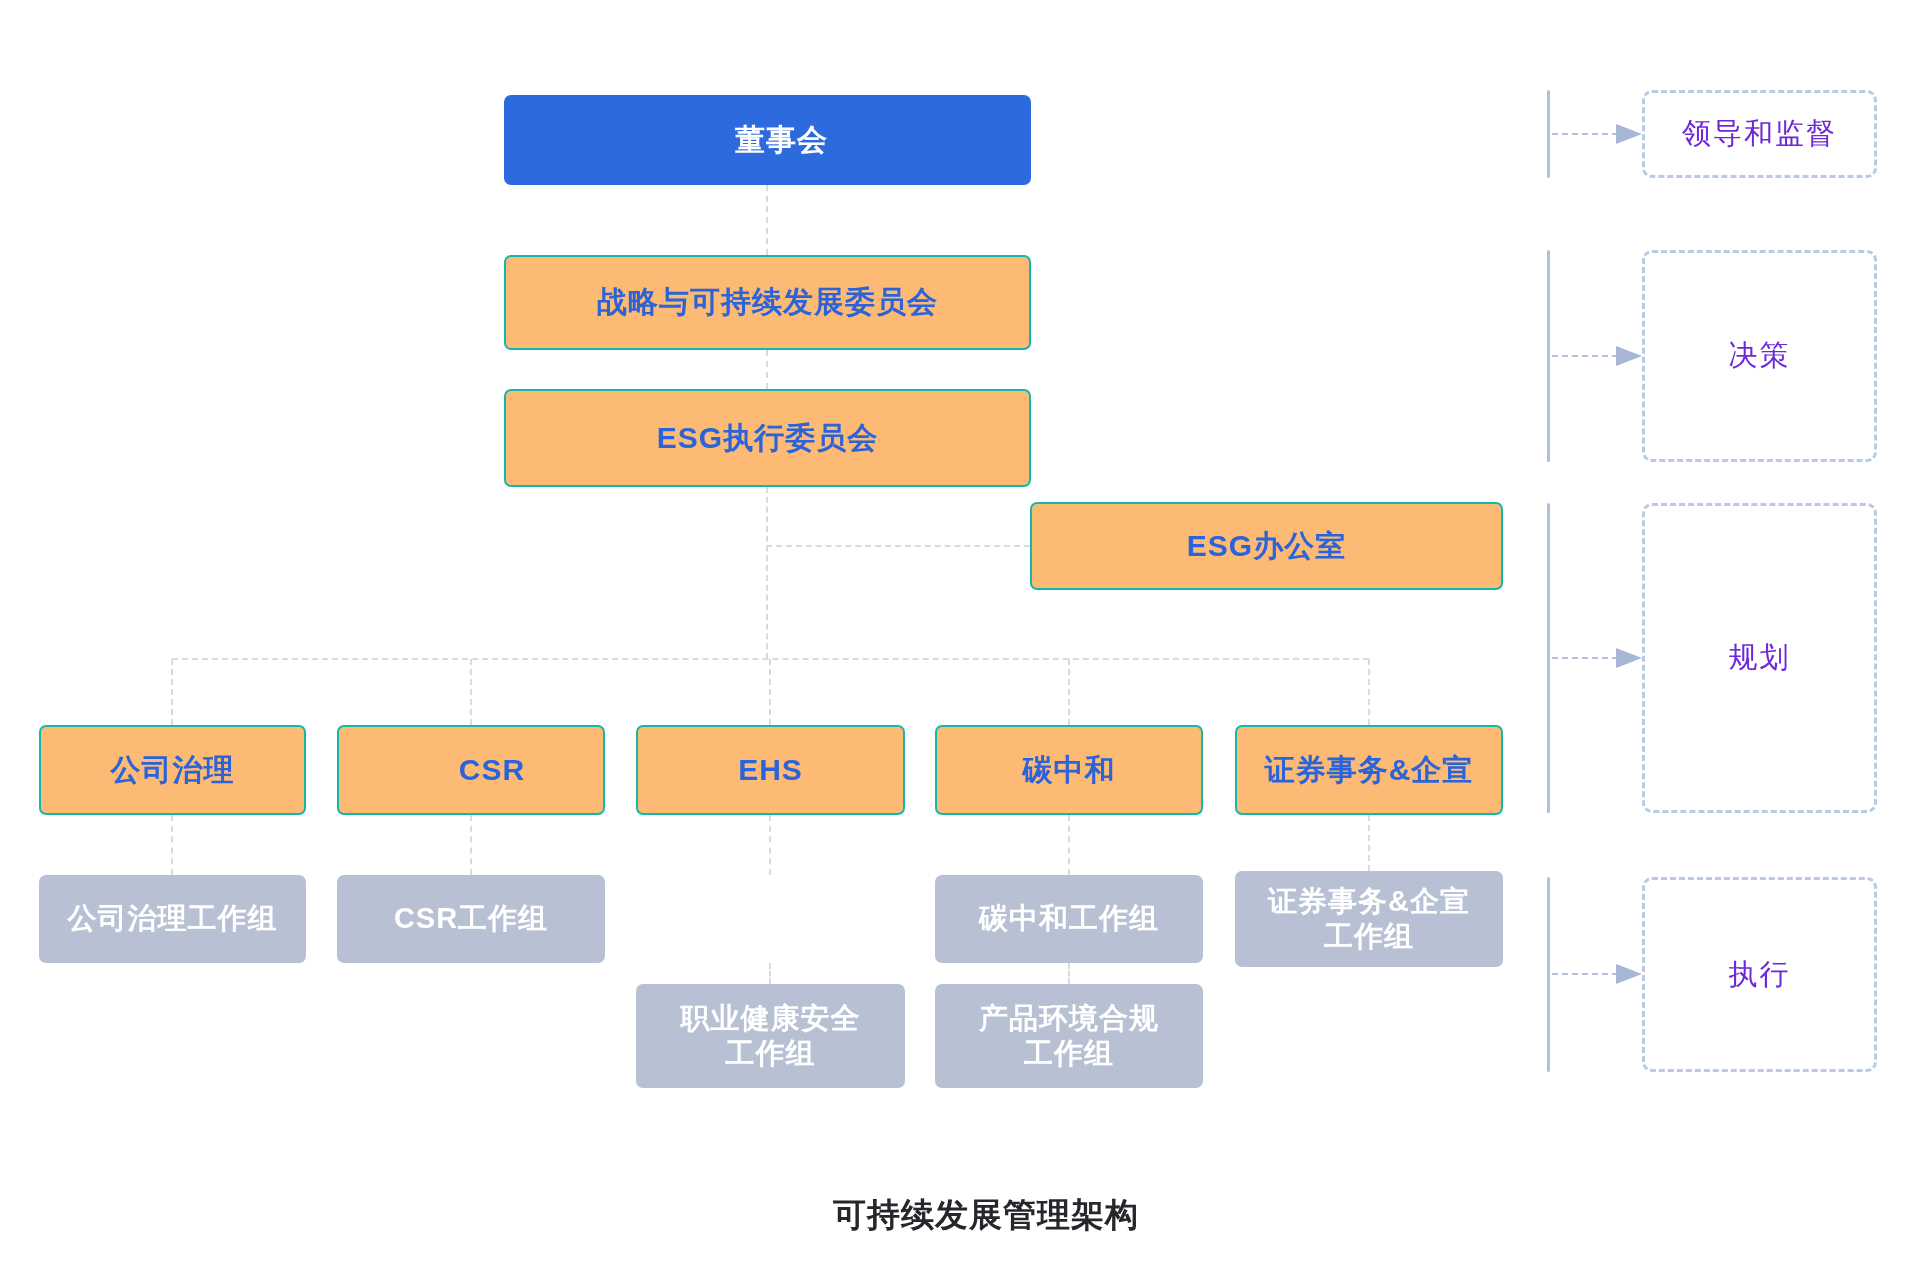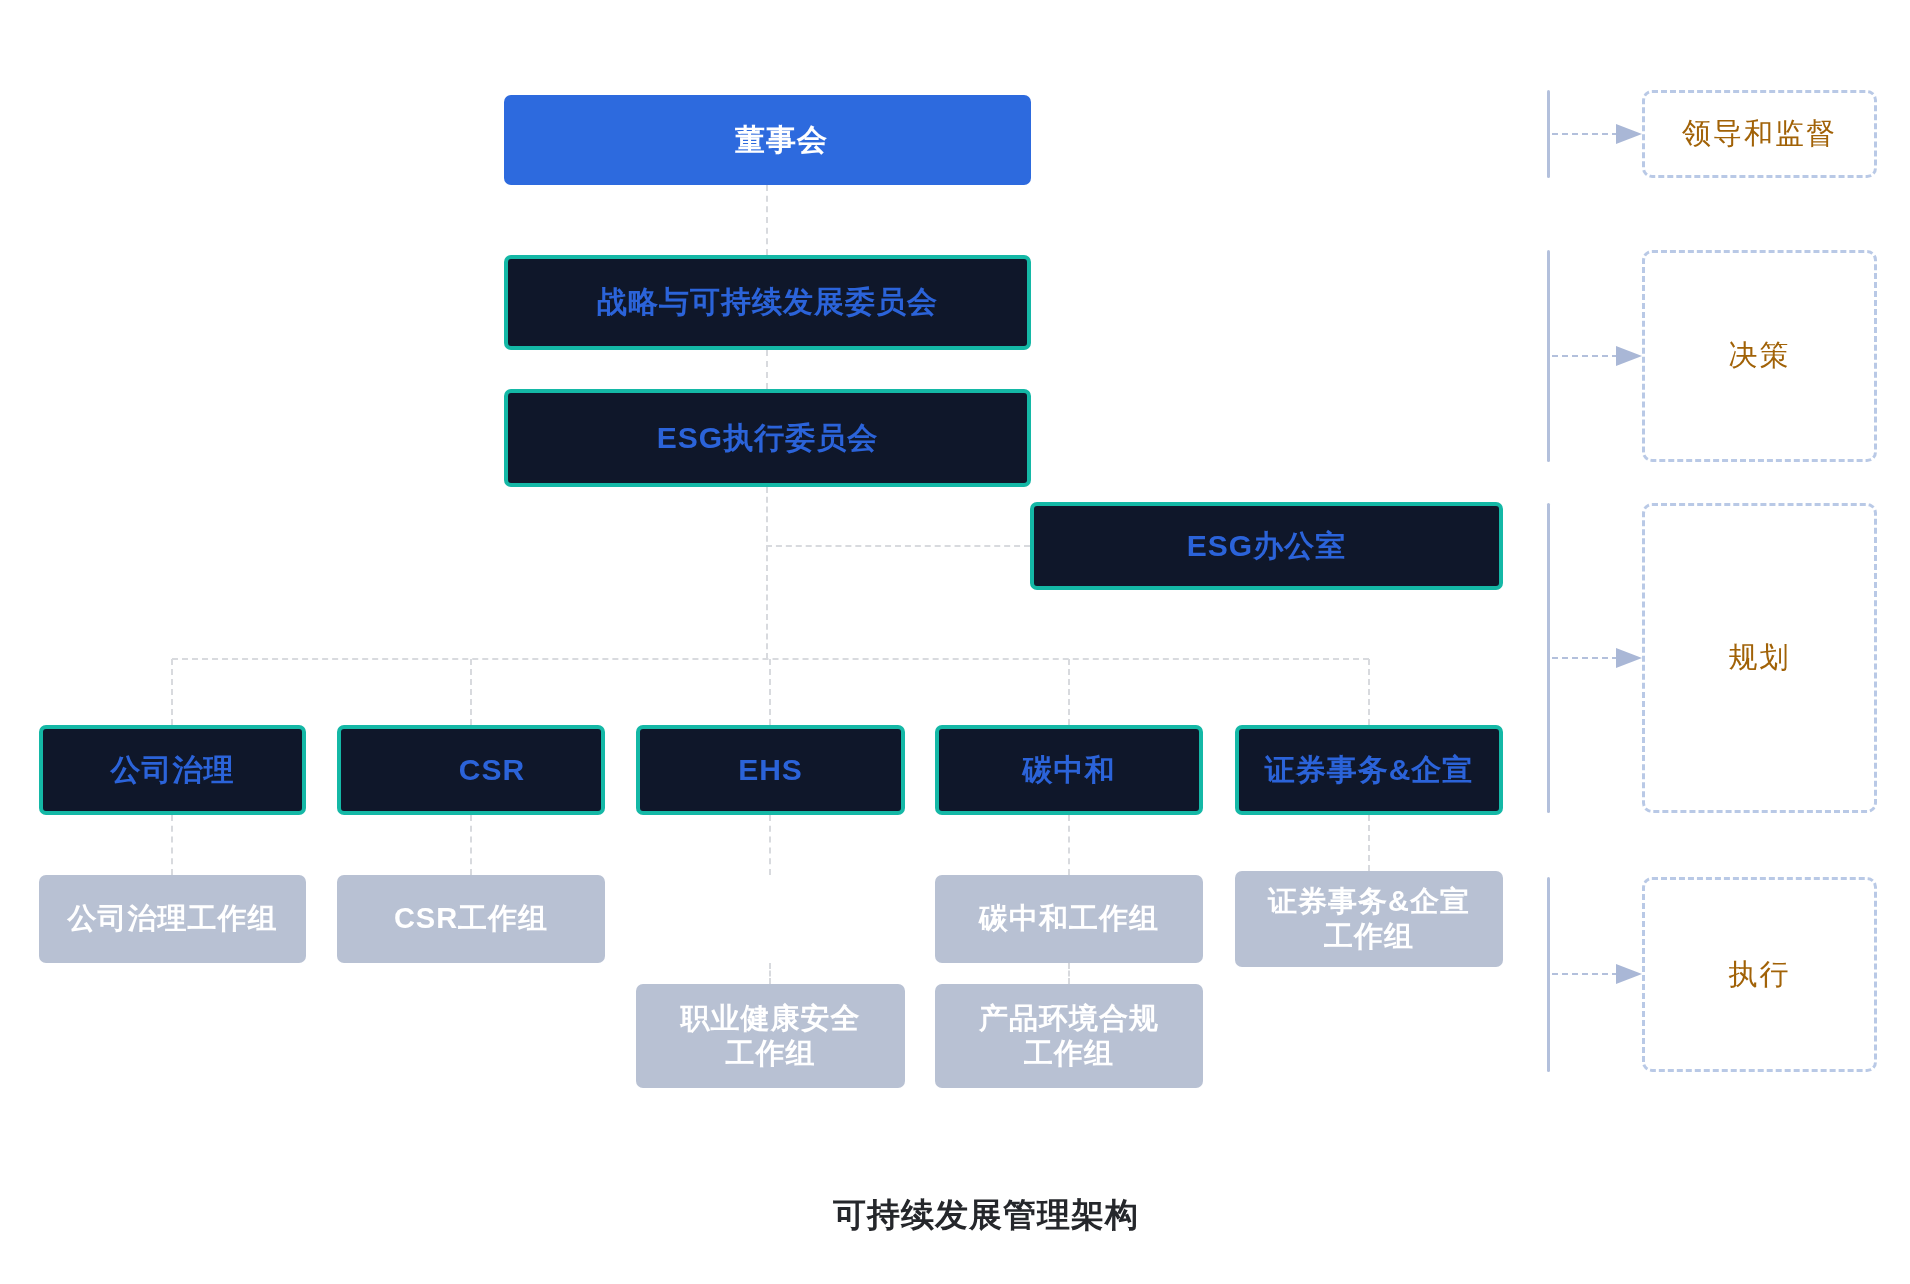--- a/index.html
+++ b/index.html
@@ -17,22 +17,22 @@
     box-sizing:border-box;
     border-radius:7px;
     font-size:30px;font-weight:700;
     text-align:center;
     letter-spacing:1px;
   }
   .node.blue-fill{
     background:#2d6ade;color:#ffffff;border:none;padding-left:28px;
   }
   .node.outline{
-    background:#0f172a;color:#2b63d9;
-    border:4px solid #14b8a6;
+    background:#fdba74;color:#2b63d9;
+    border:2px solid #14b8a6;
     text-align:center;
   }
   .node.gray{
     background:#b8c1d3;color:#ffffff;
     font-size:29px;
     white-space:pre-line;line-height:1.22;
     border:none;
   }
   
   .n-board      {left:504px;top:95px; width:527px;height:90px;}
@@ -84,21 +84,21 @@
     border-left:26px solid #a9b7d6;
     border-top:10px solid transparent;
     border-bottom:10px solid transparent;
   }
   .ah-0{top:124px;} .ah-1{top:346px;} .ah-2{top:648px;} .ah-3{top:964px;}
   .stage{
     position:absolute;left:1642px;width:235px;
     box-sizing:border-box;
     border:3px dashed #b9c9e6;border-radius:10px;
     display:flex;align-items:center;justify-content:center;
-    color:#a16207;font-size:29px;font-weight:400;
+    color:#6d28d9;font-size:29px;font-weight:400;
     letter-spacing:2px;text-align:center;
     background:#ffffff;
   }
   .st-0{top:90px; height:88px;}
   .st-1{top:250px;height:212px;}
   .st-2{top:503px;height:310px;}
   .st-3{top:877px;height:195px;}
   
   .chart-title{
     position:absolute;left:0;top:1193px;width:1910px;

